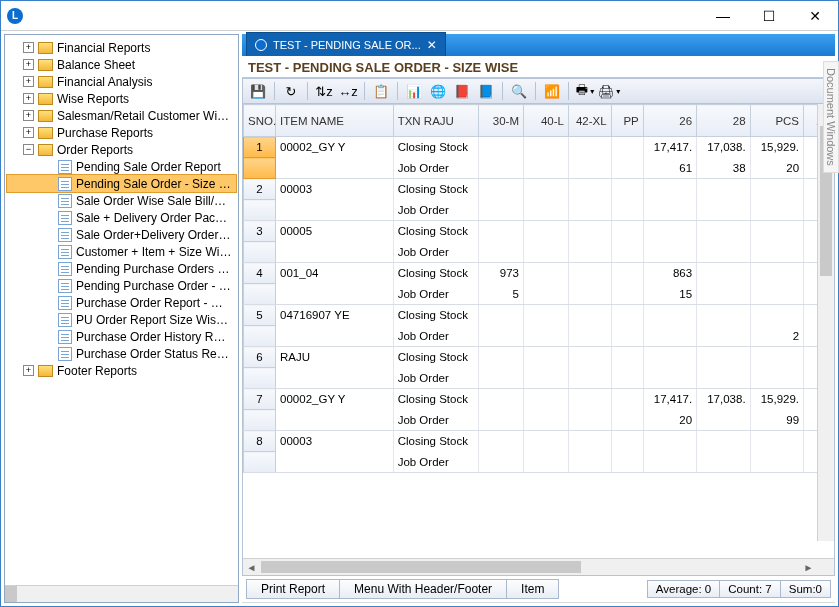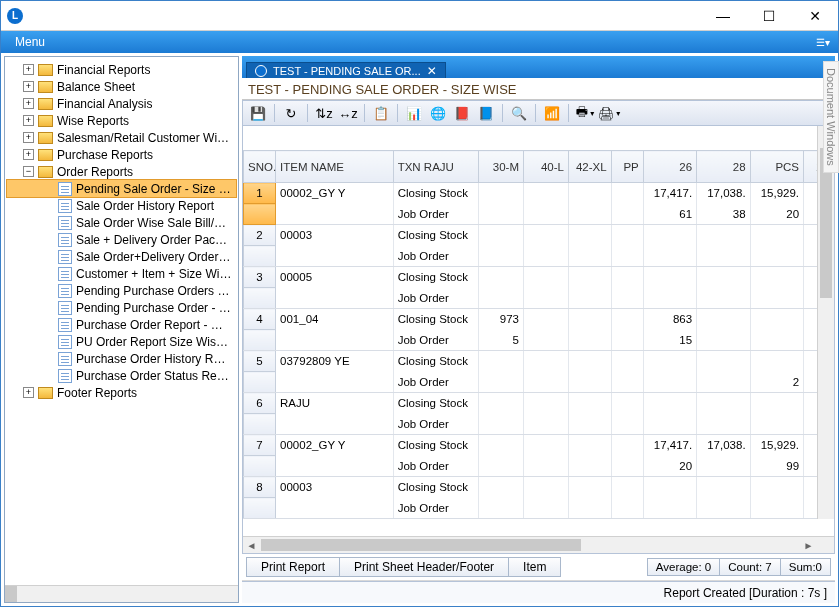--- a/index.html
+++ b/index.html
@@ -31,33 +31,33 @@
   .tree .file::before { top:3px; } .tree .file::after { top:6px; box-shadow:0 3px 0 #7aa3d6; }
   .tree .lbl { overflow:hidden; text-overflow:ellipsis; }
   .tree .node.selected { background:#fec768; outline:1px solid #e29b2d; }
   .tree .indent1 { padding-left:16px; }
   .tree .indent2 { padding-left:36px; }
   .tree-hscroll { height:17px; border-top:1px solid #d0d0d0; background:#f0f0f0; position:relative;}
   .tree-hscroll .thumb { position:absolute; left:0; top:0; bottom:0; width:12px; background:#c9c9c9; }
   
   .content { flex:1; display:flex; flex-direction:column; margin:3px 3px 3px 1px; min-width:0; position:relative; }
   .doc-tabbar { height:22px; background:linear-gradient(#3aa0f0,#1b7ad3); display:flex; align-items:flex-end; padding-left:4px;}
-  .doc-tab { background:#1063b3; color:#fff; height:16px; padding:0 8px; display:flex; align-items:center; gap:6px; border:1px solid #0a4e8e; border-bottom:none; font-size:11px;margin-top:12px;}
+  .doc-tab { background:#1063b3; color:#fff; height:24px; padding:0 8px; display:flex; align-items:center; gap:6px; border:1px solid #0a4e8e; border-bottom:none; font-size:11px;margin-top:12px;}
   .doc-tab .tab-icon { width:12px; height:12px; border-radius:50%; background:#0b6ecf; border:1px solid #fff; display:inline-block;}
   .doc-tab .tab-close { font-size:12px; }
-  .report-header { padding:4px 6px 2px; font-weight:normal; color:#5a4020; font-size:13px; border-bottom:1px solid #c8c8c8;}
+  .report-header { padding:4px 6px 2px; font-weight:bold; color:#5a4020; font-size:13px; border-bottom:1px solid #c8c8c8;}
   
   .toolbar { height:26px; background:linear-gradient(#f4f6fb,#dde4f0); border:1px solid #b5c3d8; display:flex; align-items:center; padding:0 4px; gap:2px;}
   .tbtn { width:22px; height:20px; display:flex; align-items:center; justify-content:center; font-size:13px; border:1px solid transparent;}
   .tsep { width:1px; height:18px; background:#b5c3d8; margin:0 3px;}
   .tbtn.dropdown::after { content:"▾"; font-size:8px; margin-left:2px;}
   
   .grid-wrap { flex:1; border:1px solid #b5c3d8; border-top:none; display:flex; flex-direction:column; min-height:0; background:#fff; position:relative;}
   .grid-scroll { flex:1; overflow:hidden; position:relative; }
-  table.grid { border-collapse:collapse; width:100%; table-layout:fixed; font-size:11.5px;margin-top:24px;}
+  table.grid { border-collapse:collapse; width:100%; table-layout:fixed; font-size:11.5px;}
   table.grid th { background:linear-gradient(#f7f9fc,#e8edf6); border:1px solid #c6cfdc; padding:4px 4px; font-weight:normal; color:#333; text-align:left; height:32px; vertical-align:middle;}
   table.grid th.num, table.grid td.num { text-align:right; }
   table.grid td { border-left:1px solid #e3e7ed; border-right:1px solid #e3e7ed; padding:3px 4px; height:21px; white-space:nowrap; overflow:hidden; text-overflow:ellipsis;}
   table.grid tbody tr.sep td { border-bottom:1px solid #d8dde5;}
   table.grid .snocell { background:linear-gradient(#f7f9fc,#e8edf6); border:1px solid #c6cfdc; text-align:center;}
   table.grid tbody tr.sel td.snocell, table.grid tbody tr.sel2 td.snocell { background:linear-gradient(#ffd58a,#ffb94a); border-color:#e29b2d;}
   .grid-vscroll { position:absolute; right:0; top:0; bottom:17px; width:17px; background:#f0f0f0; border-left:1px solid #d0d0d0;}
   .grid-vscroll .thumb { position:absolute; left:2px; right:2px; top:22px; height:150px; background:#c9c9c9;}
   .grid-hscroll { height:17px; background:#f0f0f0; border-top:1px solid #d0d0d0; position:relative;}
   .grid-hscroll .larr, .grid-hscroll .rarr { position:absolute; top:0; bottom:0; width:17px; display:flex; align-items:center; justify-content:center; font-size:10px; color:#666;}
@@ -87,24 +87,20 @@
 <div class="window">
 
   <div class="titlebar">
     <span class="app-icon">L</span>
     <span class="spacer"></span>
     <div class="sysbtn">—</div>
     <div class="sysbtn">☐</div>
     <div class="sysbtn close">✕</div>
   </div>
 
-  <div class="menubar">
-    <span class="menu-item">Menu</span>
-    <span class="menu-dropdown-icon">☰▾</span>
-  </div>
 
   <div class="body">
 
     <div class="tree-panel">
       <div class="tree-scroll">
         <div class="tree" id="tree">
             <div class="node indent1">
               <span class="exp">+</span>
               <span class="folder"></span>
               <span class="lbl">Financial Reports</span>
@@ -132,29 +128,29 @@
             <div class="node indent1">
               <span class="exp">+</span>
               <span class="folder"></span>
               <span class="lbl">Purchase Reports</span>
             </div>
             <div class="node indent1">
               <span class="exp">−</span>
               <span class="folder"></span>
               <span class="lbl">Order Reports</span>
             </div>
+            <div class="node indent2">
+              <span class="noexp"></span>
+              <span class="file"></span>
+              <span class="lbl">Pending Sale Order Report</span>
+            </div>
             <div class="node indent2 selected">
               <span class="noexp"></span>
               <span class="file"></span>
               <span class="lbl">Pending Sale Order - Size Wise</span>
-            </div>
-            <div class="node indent2">
-              <span class="noexp"></span>
-              <span class="file"></span>
-              <span class="lbl">Sale Order History Report</span>
             </div>
             <div class="node indent2">
               <span class="noexp"></span>
               <span class="file"></span>
               <span class="lbl">Sale Order Wise Sale Bill/Chall...</span>
             </div>
             <div class="node indent2">
               <span class="noexp"></span>
               <span class="file"></span>
               <span class="lbl">Sale + Delivery Order Packing...</span>
@@ -375,21 +371,21 @@
                   <td class="num"></td>
                   <td class="num"></td>
                   <td class="num"></td>
                   <td class="num">15</td>
                   <td class="num"></td>
                   <td class="num"></td>
                   <td class="num"></td>
                 </tr>
                 <tr>
                   <td class="snocell">5</td>
-                  <td>03792809 YE</td>
+                  <td>04716907 YE</td>
                   <td>Closing Stock</td>
                   <td class="num"></td>
                   <td class="num"></td>
                   <td class="num"></td>
                   <td class="num"></td>
                   <td class="num"></td>
                   <td class="num"></td>
                   <td class="num"></td>
                   <td class="num"></td>
                 </tr>
@@ -492,29 +488,26 @@
         </div>
         <div class="grid-hscroll">
           <span class="larr">◄</span>
             <div class="thumb"></div>
             <span class="rarr">►</span>
         </div>
       </div>
 
       <div class="btnrow">
         <button class="wbtn">Print Report</button>
-        <button class="wbtn">Print Sheet Header/Footer</button>
+        <button class="wbtn">Menu With Header/Footer</button>
         <button class="wbtn">Item</button>
         <span class="spacer"></span>
         <span class="stats">
           <span>Average: 0</span><span>Count: 7</span><span>Sum:0</span>
         </span>
       </div>
 
 
-      <div class="statusbar">
-        <span>Report Created [Duration : 7s ]</span>
-      </div>
     </div>
   </div>
 
   <div class="sidelabel">Document Windows</div>
 </div>
 
 </body></html>

